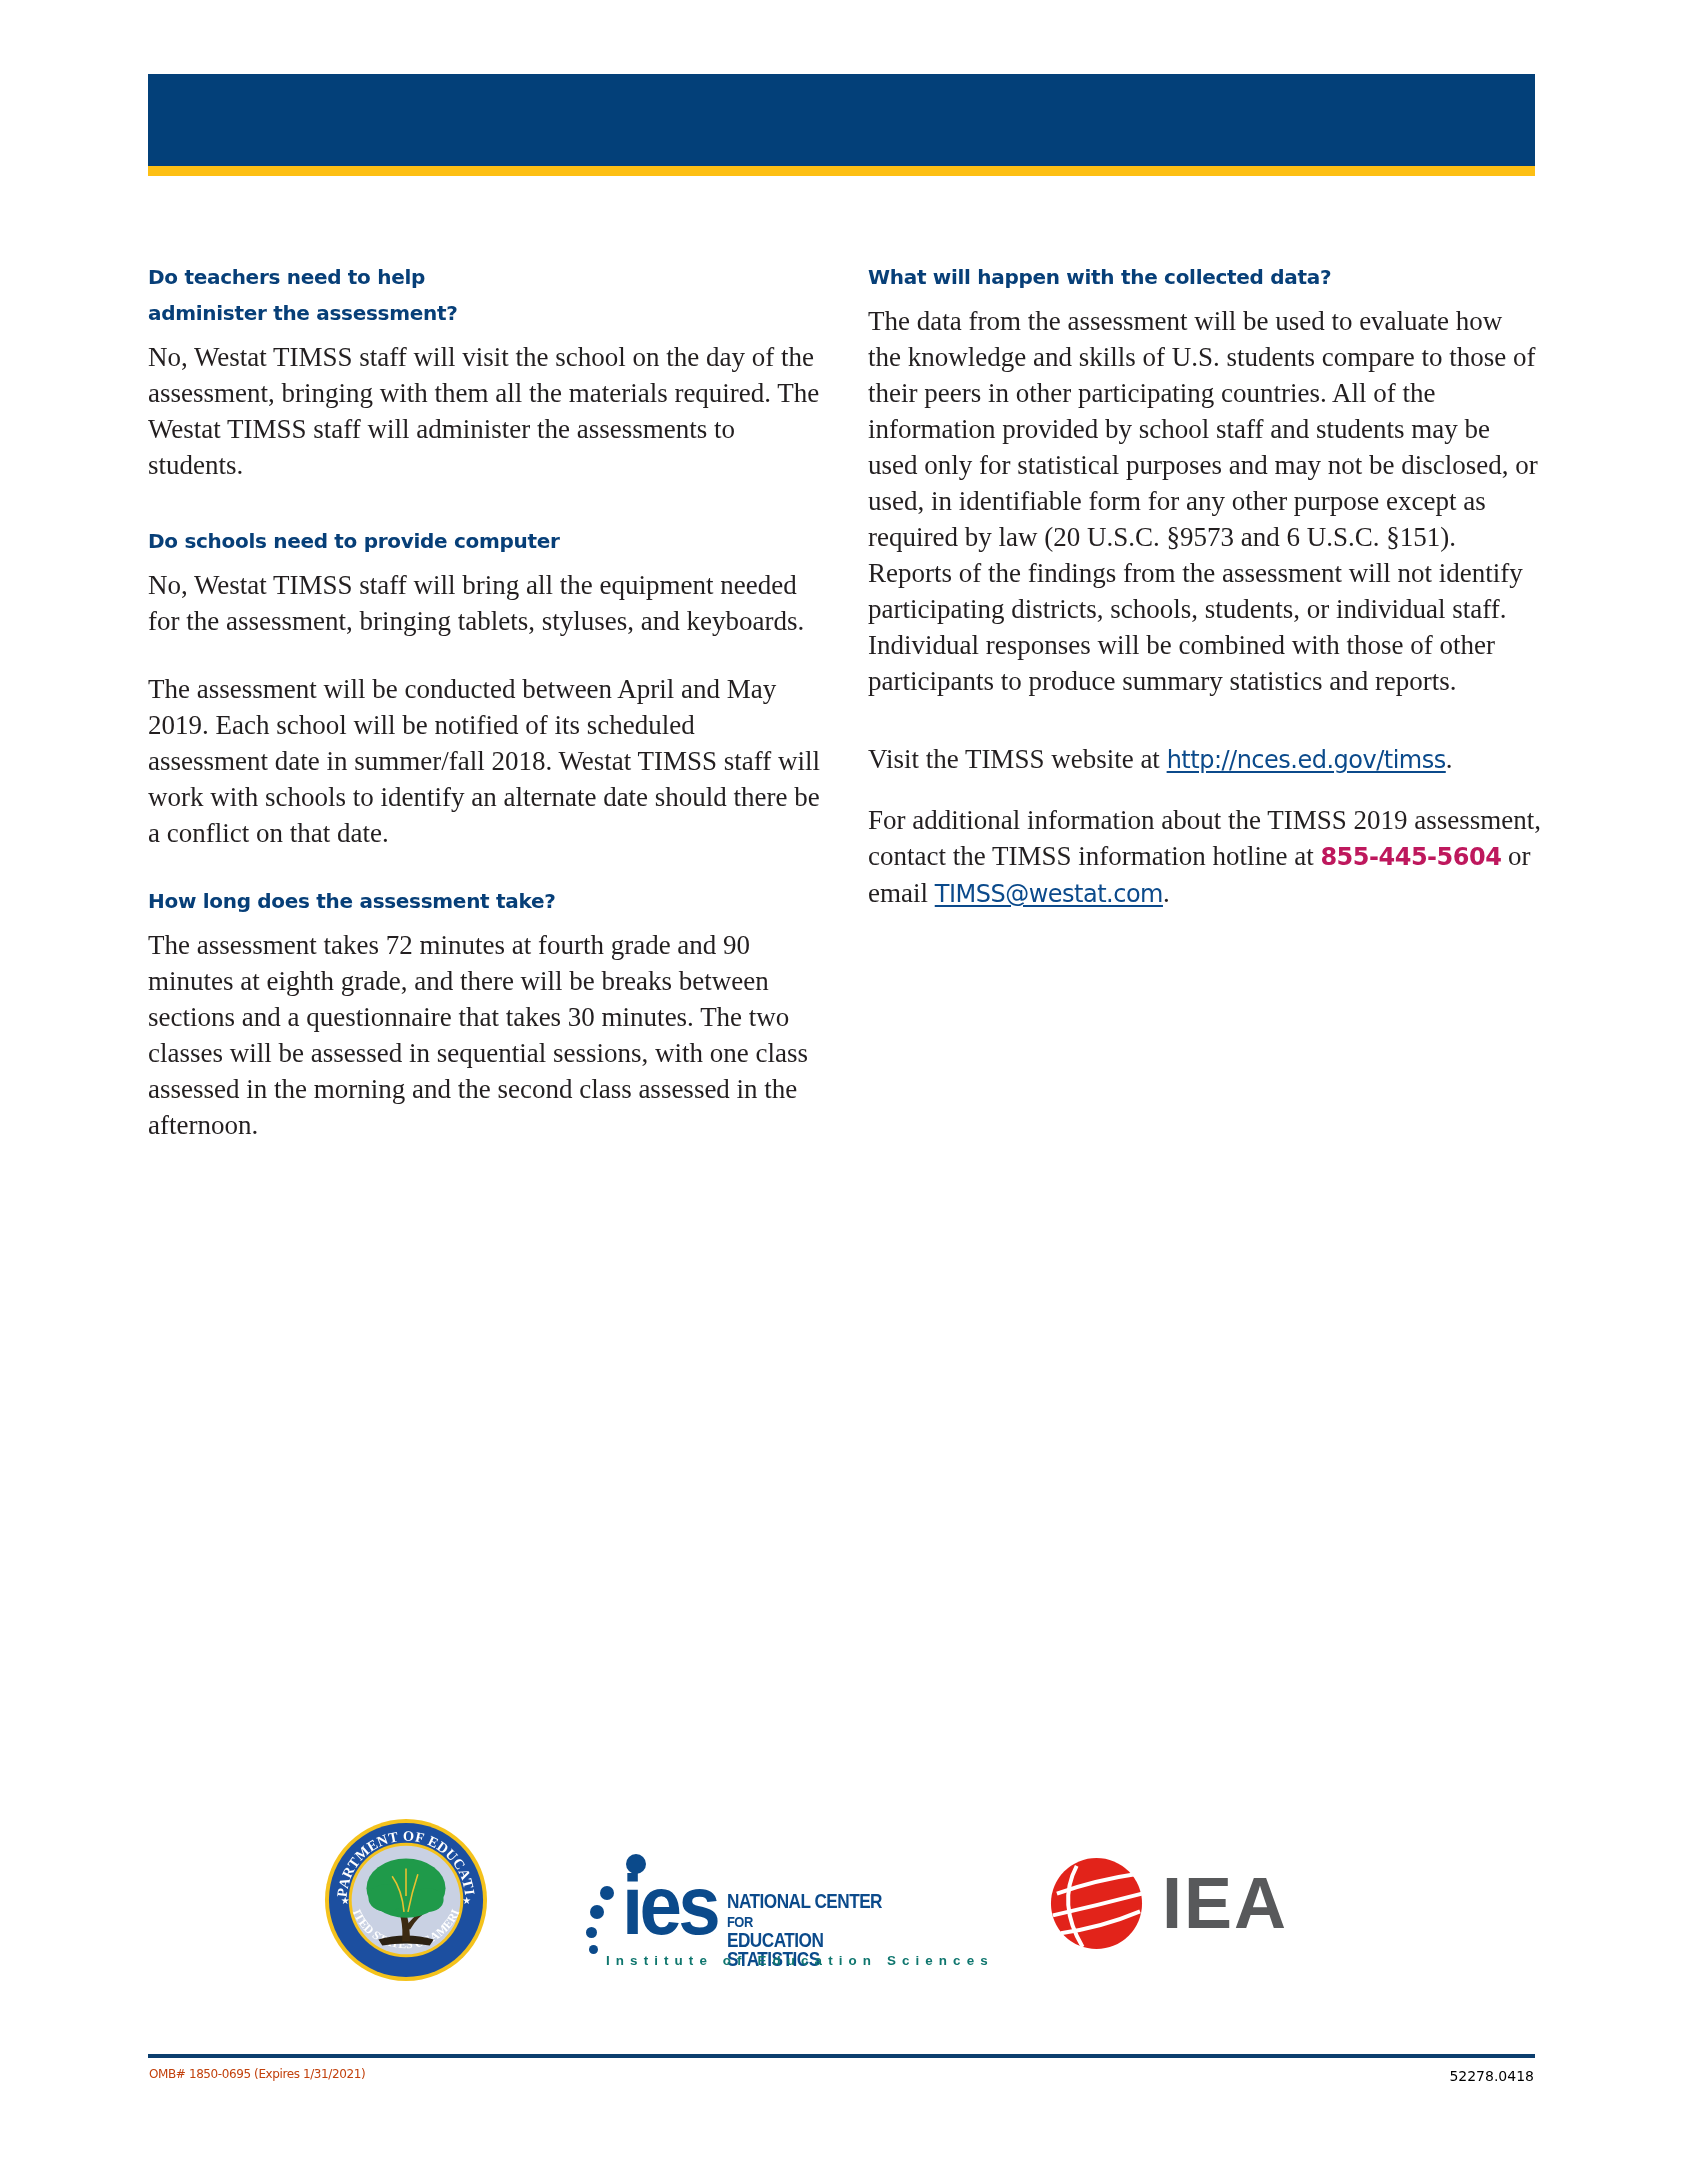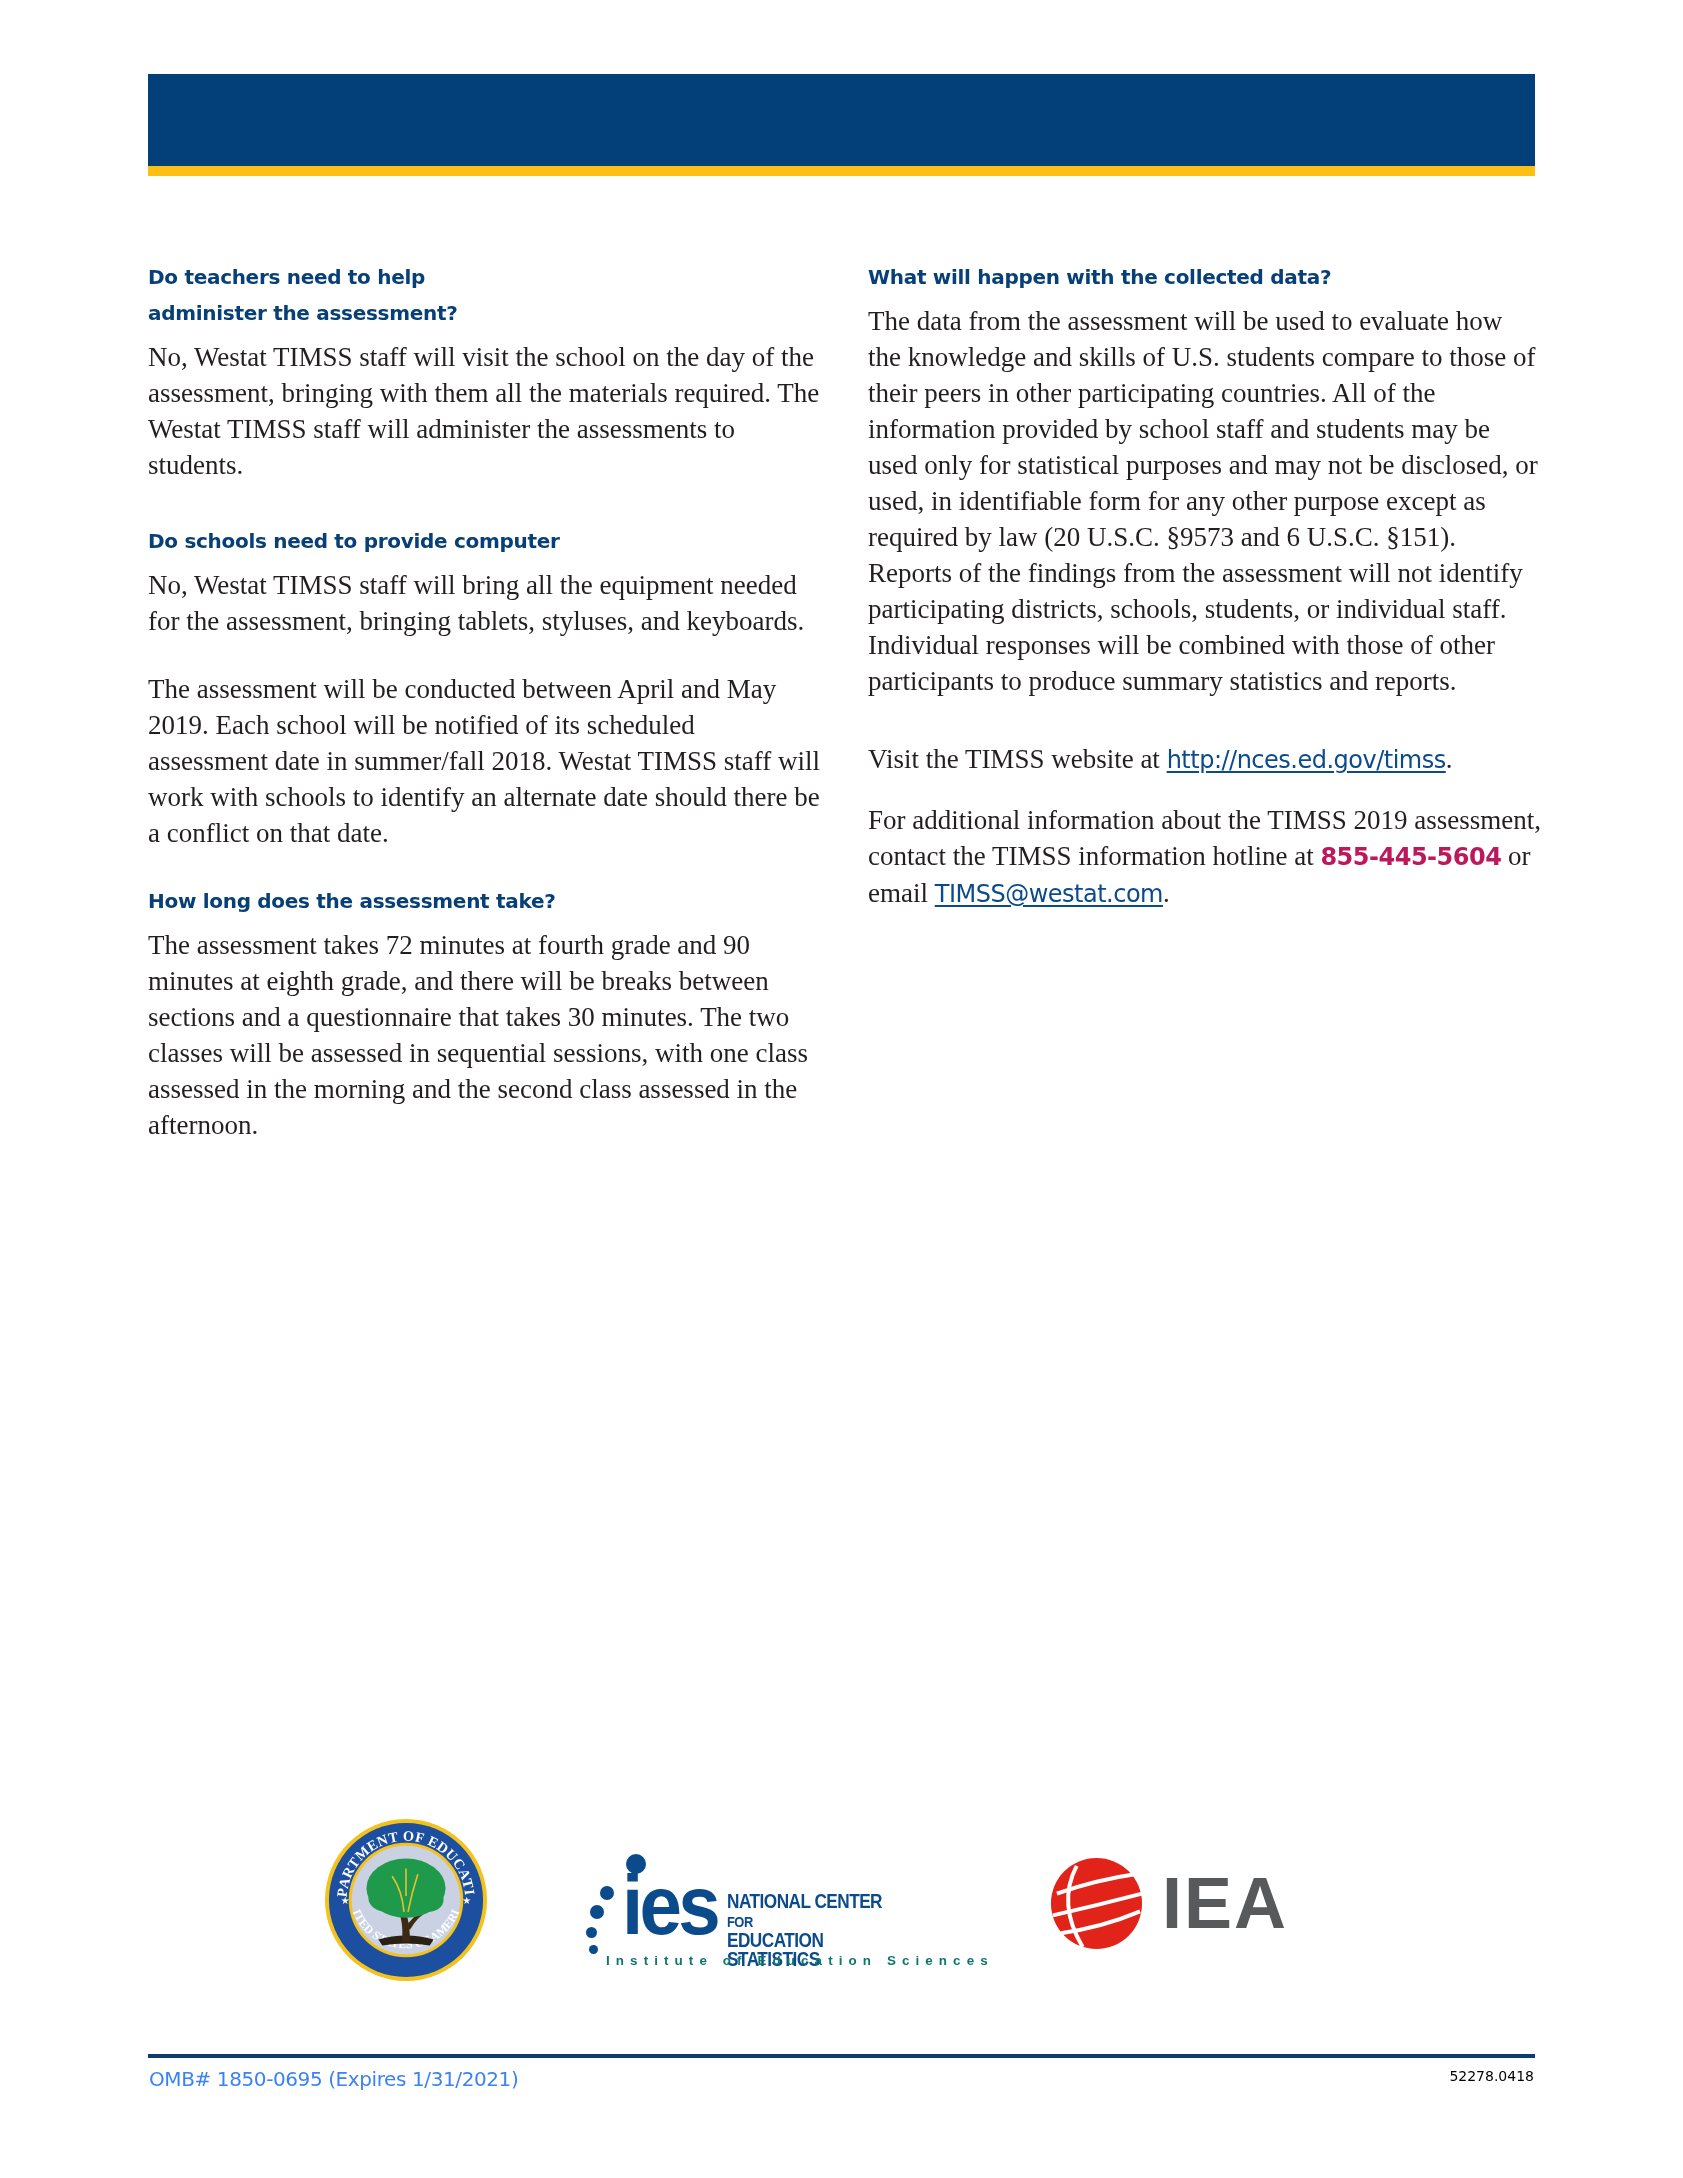--- a/index.html
+++ b/index.html
@@ -76,21 +76,21 @@
   .iea-text {
     position: absolute; left: 115px; top: 14px;
     font-family: "Liberation Sans", sans-serif; font-weight: bold;
     font-size: 72px; line-height: 71px; color: #58595b; letter-spacing: 2px;
   }
 
   
   .footer-rule { position: absolute; left: 148px; top: 2054px; width: 1387px; height: 4px; background: #0c3e6e; }
   .footer-left {
     position: absolute; left: 149px; top: 2067px;
-    font-family: "DejaVu Sans", sans-serif; font-size: 20px; color: #3b82f6; letter-spacing: -0.4px;
+    font-family: "DejaVu Sans", sans-serif; font-size: 12px; color: #c2410c; letter-spacing: -0.4px;
   }
   .footer-right {
     position: absolute; right: 149px; top: 2068px;
     font-family: "DejaVu Sans", sans-serif; font-size: 14px; color: #000000;
   }
 </style>
 </head>
 <body>
 
 <div class="header-bar"></div>

